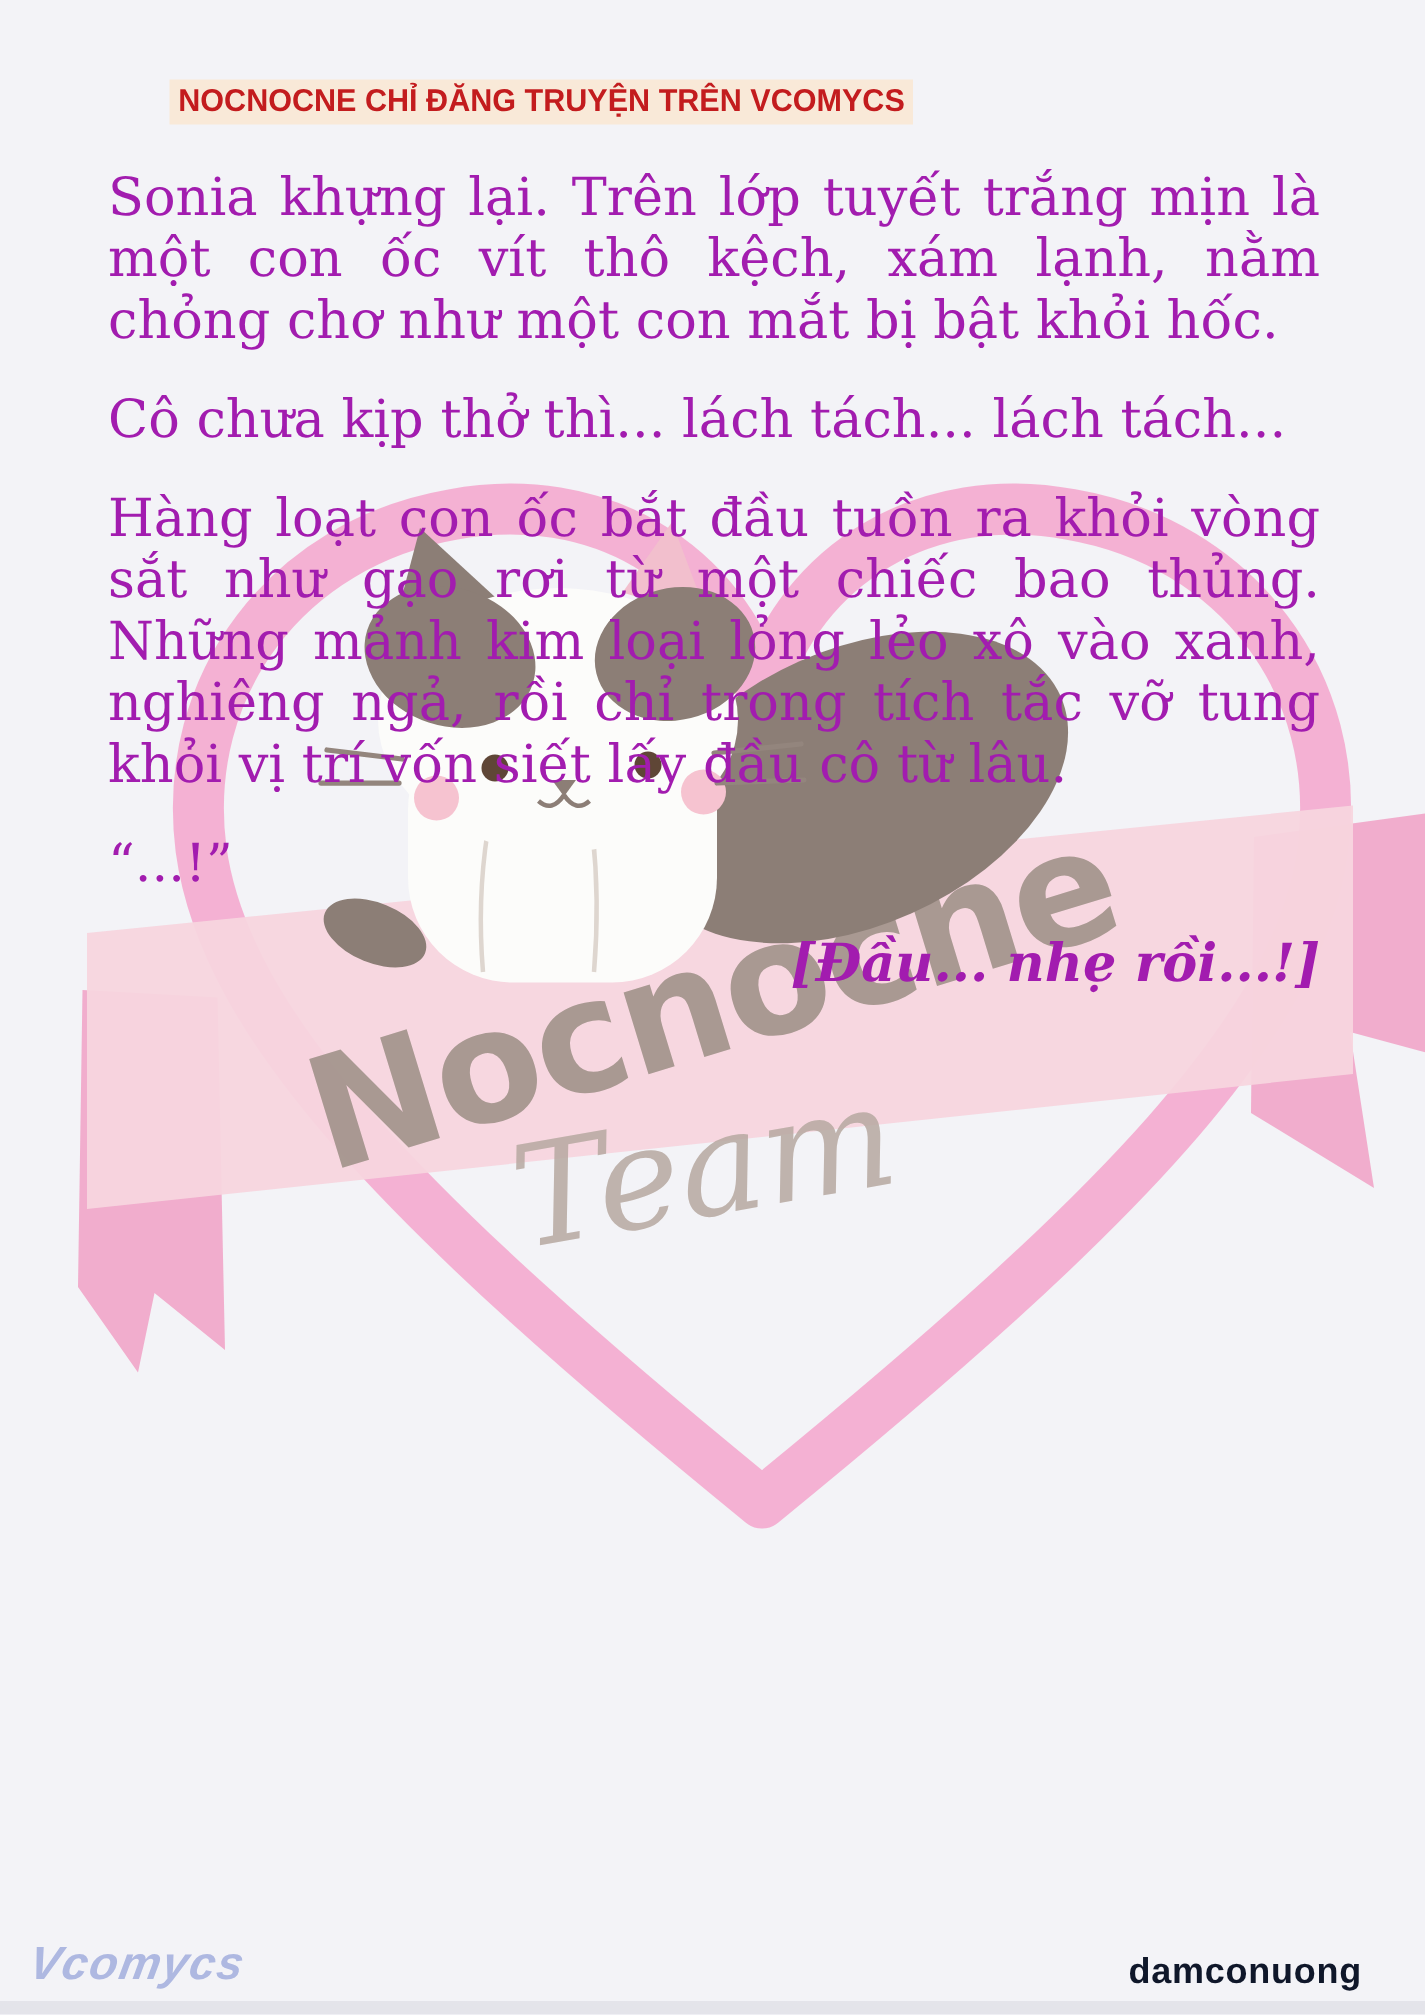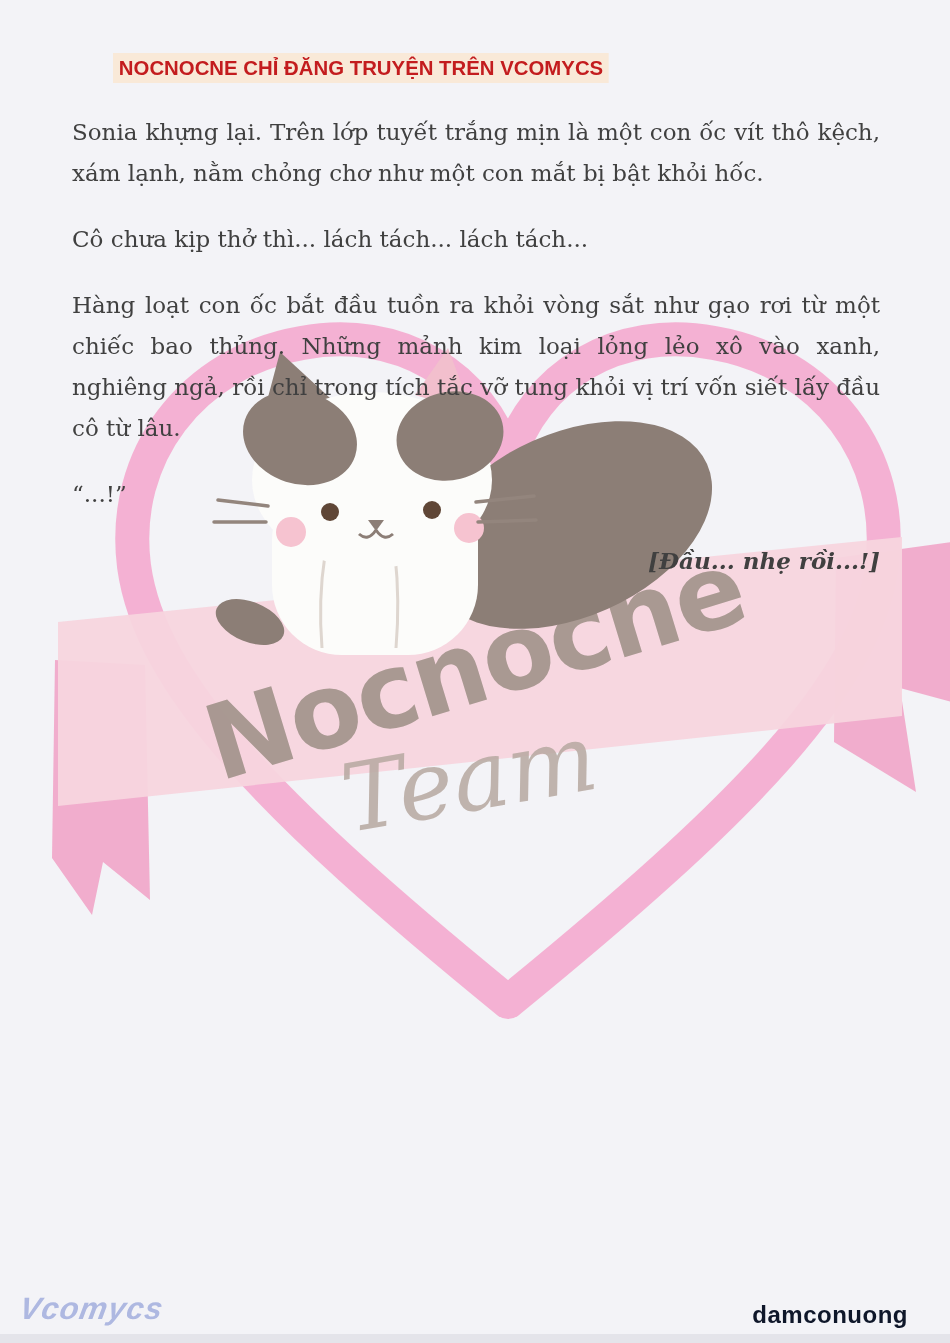--- a/index.html
+++ b/index.html
@@ -20,21 +20,21 @@
     position:absolute; left:113px; top:53px; z-index:2;
     background:#f9e9d8; color:#c31c1e;
     font-family:"Liberation Sans", sans-serif;
     font-weight:bold; font-size:21px;
     padding:3px 6px; white-space:nowrap;
     transform:scaleX(0.97); transform-origin:left center;
   }
 
   .content {
     position:absolute; left:72px; right:70px; top:112px; z-index:1;
-    color:#404040; font-size:23px; line-height:41px;
+    color:#a21caf; font-size:35px; line-height:41px;
     text-align:justify; text-justify:inter-word;
   }
   .para { margin:0 0 25px 0; }
   .para.bold-italic { font-weight:bold; font-style:italic; text-align:right; }
 
   .logo {
     position:absolute; left:20px; bottom:16px; z-index:2;
     font-family:"Liberation Sans", sans-serif;
     font-style:italic; font-weight:bold; font-size:31px;
     color:#a5b0de; letter-spacing:1px;

